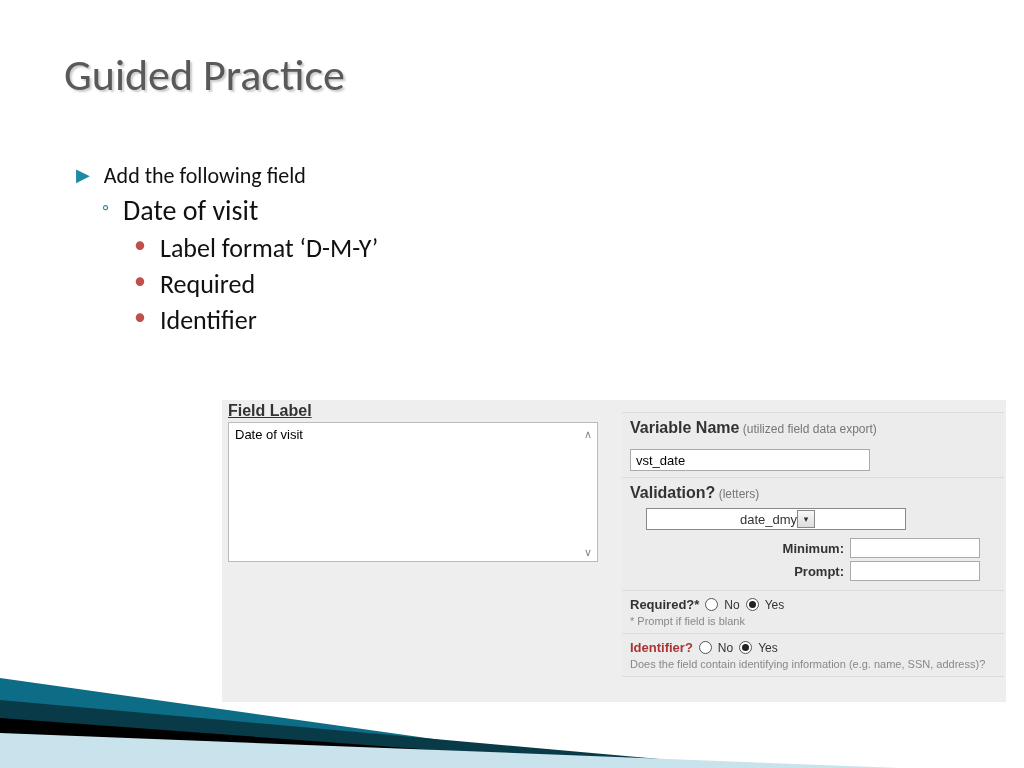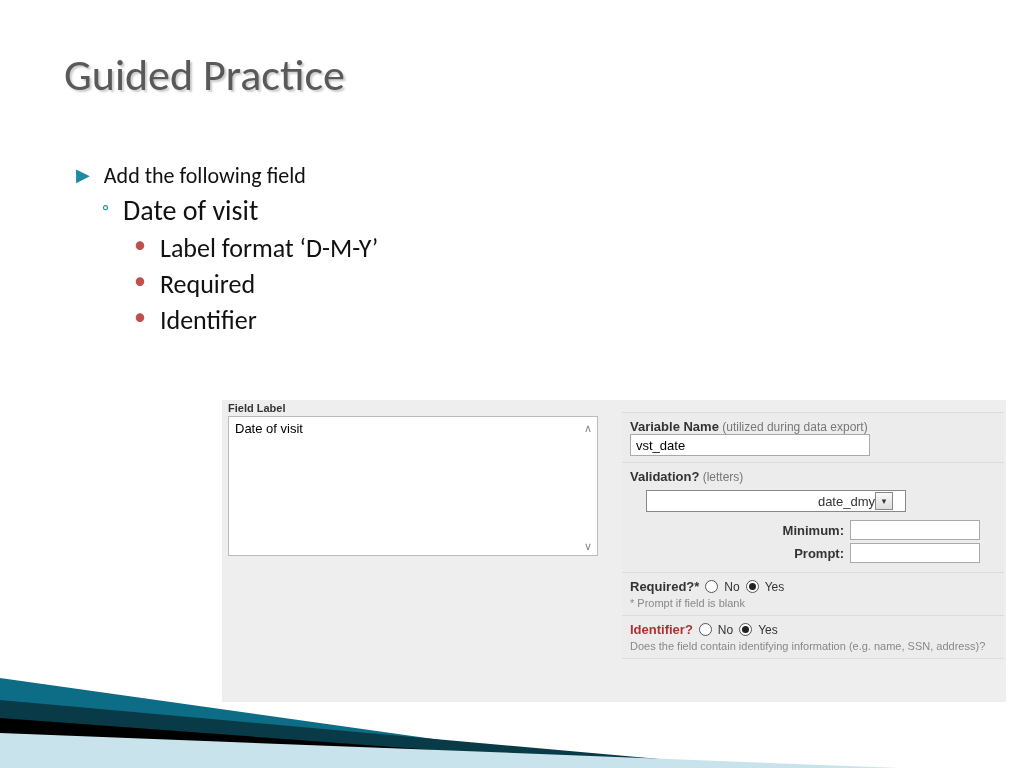--- a/index.html
+++ b/index.html
@@ -45,21 +45,21 @@
     background: #eeeeee;
     font-family: Arial, Helvetica, sans-serif;
     font-size: 12px;
     color: #333;
   }
   .fl-block {
     position: absolute;
     top: 2px; left: 6px;
     width: 370px;
   }
-  .fl-label { font-weight: bold; color: #333; font-size: 11px; margin-bottom: 2px; }
+  .fl-label { font-weight: bold; color: #333; font-size: 16px; margin-bottom: 2px; text-decoration: underline; }
   .fl-textarea {
     width: 370px; height: 140px;
     border: 1px solid #bbb;
     background: #fff;
     font-family: Arial, sans-serif;
     font-size: 13px;
     padding: 4px 6px;
     resize: none;
     position: relative;
   }
@@ -80,40 +80,40 @@
     width: 382px;
   }
   .rhs-group {
     border: 1px solid #dcdcdc;
     border-left: none;
     border-right: none;
     padding: 6px 8px 6px 8px;
     background: #ececec;
   }
   .rhs-group + .rhs-group { border-top: none; }
-  .sec-label { font-weight: bold; color: #333; font-size: 13px; }
+  .sec-label { font-weight: bold; color: #333; font-size: 16px; }
   .hint-inline { font-weight: normal; color: #777; font-size: 12px; }
   .text-input {
     width: 240px; height: 22px;
     border: 1px solid #aaa;
     padding: 2px 5px;
     font-family: Arial, sans-serif;
     font-size: 13px;
     background: #fff;
-    margin-top: 0;
+    margin-top: 12px;
   }
   .fine { color: #888; font-size: 11px; margin-top: 3px; }
 
   .select-wrap { position: relative; margin: 6px 0 8px 16px; width: 260px; }
   .select-box {
     width: 100%; height: 22px;
     border: 1px solid #888; background: #fff;
-    padding: 2px 15px;
+    padding: 2px 4px;
     font-size: 13px;
-    display: flex; align-items: center; justify-content: flex-end;
+    display: flex; align-items: center; justify-content: center;
   }
   .select-arrow {
     width: 18px; height: 18px;
     border: 1px solid #888;
     background: linear-gradient(#f8f8f8,#ddd);
     display: flex; align-items: center; justify-content: center;
     font-size: 9px;
     margin-right: -3px;
   }
   .minmax { display: flex; justify-content: flex-end; align-items: center; margin: 3px 16px; }
@@ -173,21 +173,21 @@
     <div style="position:relative;">
       <textarea class="fl-textarea" style="">Date of visit</textarea>
       <span class="scroll-ctrl" style="top:6px;">∧</span>
       <span class="scroll-ctrl" style="bottom:6px;">∨</span>
     </div>
   </div>
 
   <div class="rhs">
     <div class="rhs-group">
       <span class="sec-label">Variable Name</span>
-      <span class="hint-inline">(utilized during data export)</span><br>
+      <span class="hint-inline">(utilized field data export)</span><br>
       <input class="text-input" value="vst_date" style="">
     </div>
 
     <div class="rhs-group">
       <span class="sec-label">Validation?</span>
       <span class="hint-inline">(letters)</span>
       <div class="select-wrap">
         <div class="select-box">
           <span>date_dmy</span>
           <span class="select-arrow">▾</span>

